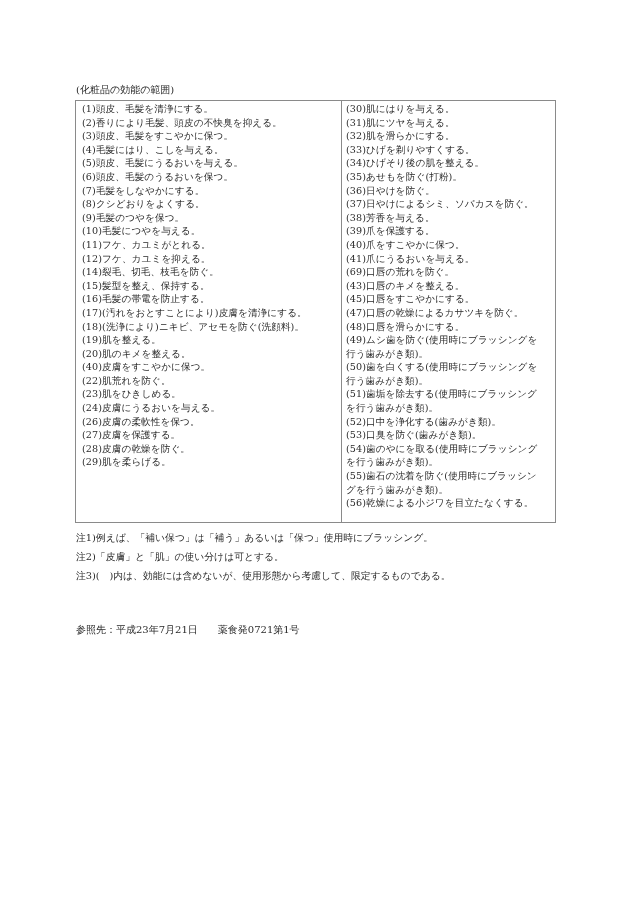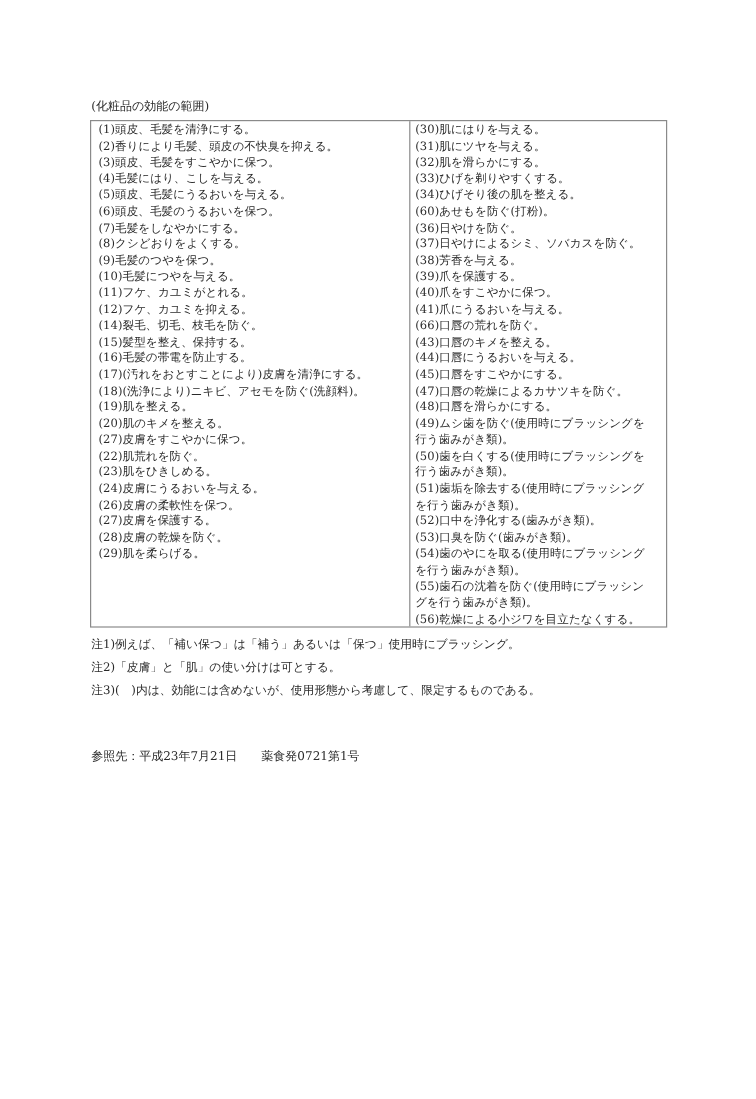--- a/index.html
+++ b/index.html
@@ -75,21 +75,21 @@
       <div class="item">
         <span class="cont">(18)(洗浄により)ニキビ、アセモを防ぐ(洗顔料)。</span>
       </div>
       <div class="item">
         <span class="cont">(19)肌を整える。</span>
       </div>
       <div class="item">
         <span class="cont">(20)肌のキメを整える。</span>
       </div>
       <div class="item">
-        <span class="cont">(27)皮膚をすこやかに保つ。</span>
+        <span class="cont">(40)皮膚をすこやかに保つ。</span>
       </div>
       <div class="item">
         <span class="cont">(22)肌荒れを防ぐ。</span>
       </div>
       <div class="item">
         <span class="cont">(23)肌をひきしめる。</span>
       </div>
       <div class="item">
         <span class="cont">(24)皮膚にうるおいを与える。</span>
       </div>
@@ -116,48 +116,45 @@
       <div class="item">
         <span class="cont">(32)肌を滑らかにする。</span>
       </div>
       <div class="item">
         <span class="cont">(33)ひげを剃りやすくする。</span>
       </div>
       <div class="item">
         <span class="cont">(34)ひげそり後の肌を整える。</span>
       </div>
       <div class="item">
-        <span class="cont">(60)あせもを防ぐ(打粉)。</span>
+        <span class="cont">(35)あせもを防ぐ(打粉)。</span>
       </div>
       <div class="item">
         <span class="cont">(36)日やけを防ぐ。</span>
       </div>
       <div class="item">
         <span class="cont">(37)日やけによるシミ、ソバカスを防ぐ。</span>
       </div>
       <div class="item">
         <span class="cont">(38)芳香を与える。</span>
       </div>
       <div class="item">
         <span class="cont">(39)爪を保護する。</span>
       </div>
       <div class="item">
         <span class="cont">(40)爪をすこやかに保つ。</span>
       </div>
       <div class="item">
         <span class="cont">(41)爪にうるおいを与える。</span>
       </div>
       <div class="item">
-        <span class="cont">(66)口唇の荒れを防ぐ。</span>
+        <span class="cont">(69)口唇の荒れを防ぐ。</span>
       </div>
       <div class="item">
         <span class="cont">(43)口唇のキメを整える。</span>
-      </div>
-      <div class="item">
-        <span class="cont">(44)口唇にうるおいを与える。</span>
       </div>
       <div class="item">
         <span class="cont">(45)口唇をすこやかにする。</span>
       </div>
       <div class="item">
         <span class="cont">(47)口唇の乾燥によるカサツキを防ぐ。</span>
       </div>
       <div class="item">
         <span class="cont">(48)口唇を滑らかにする。</span>
       </div>

